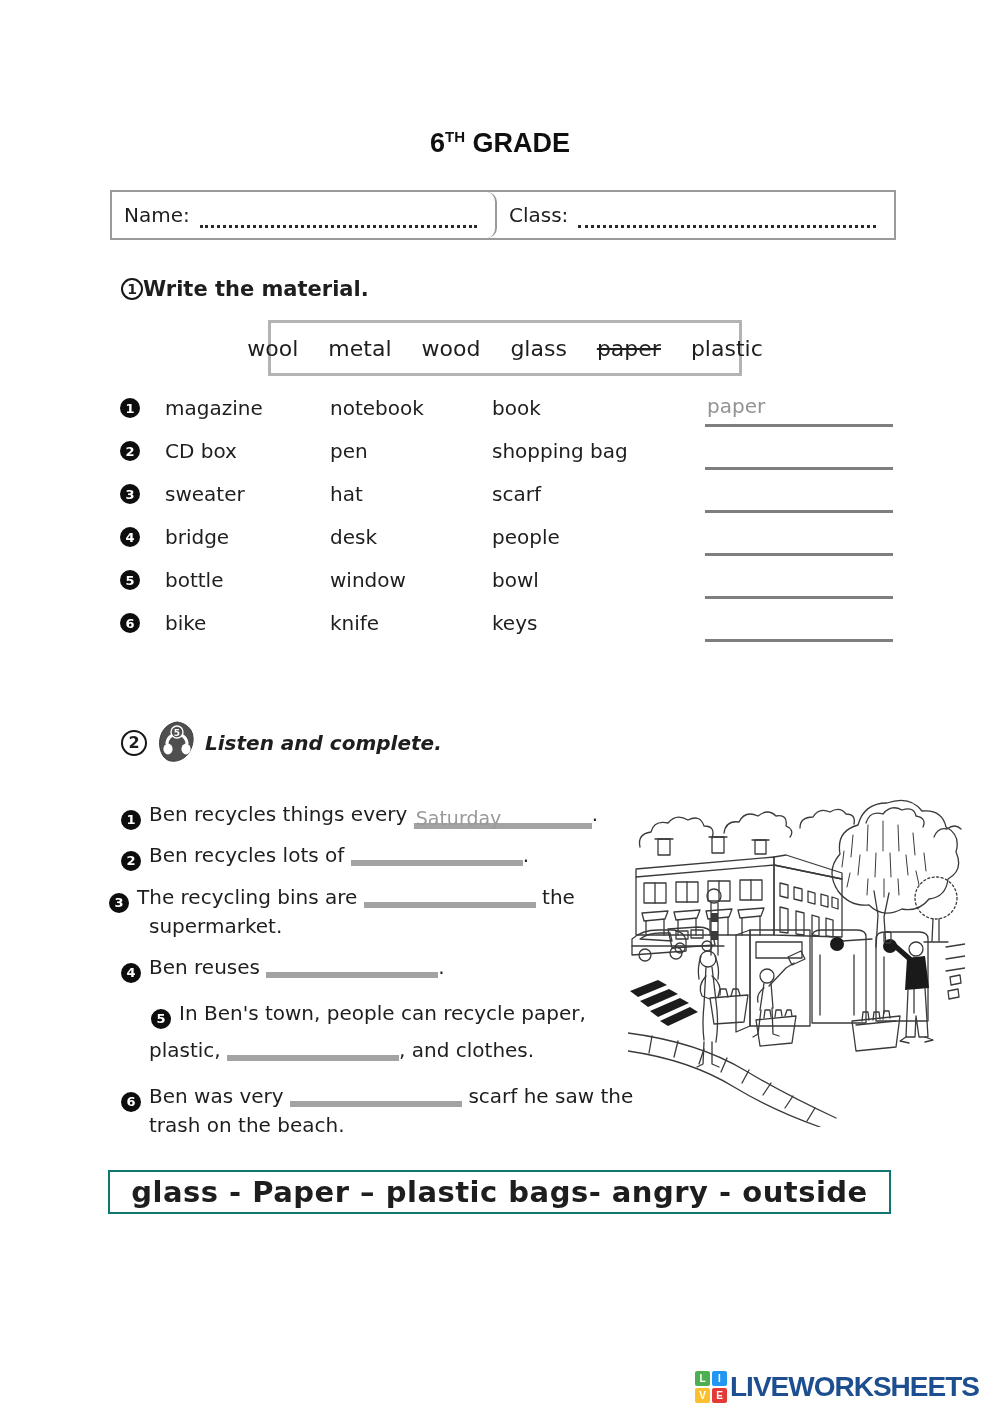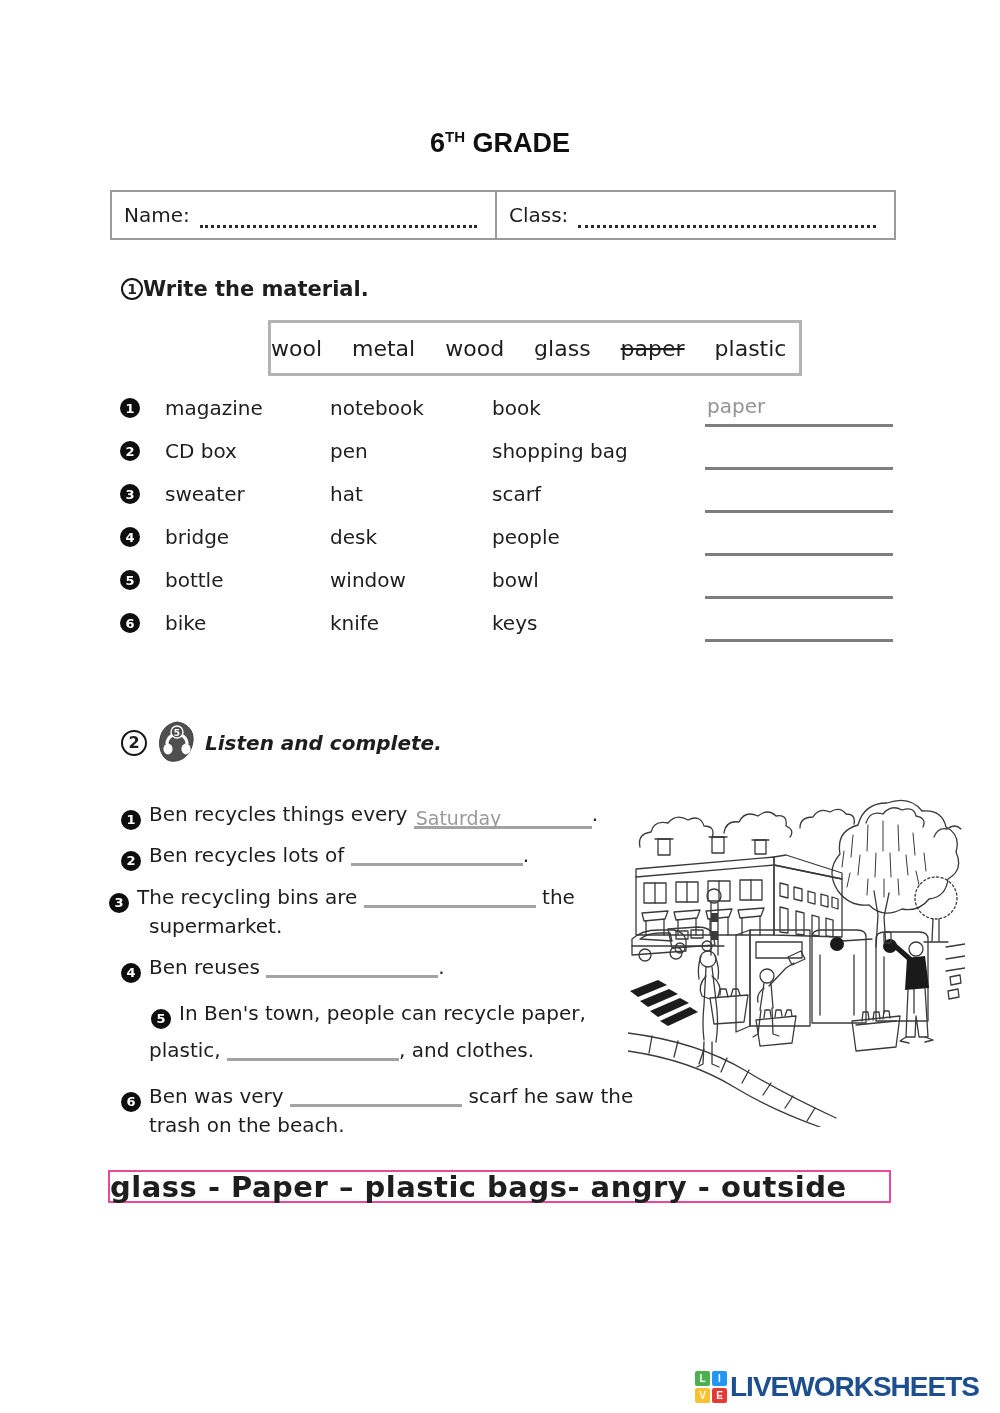--- a/index.html
+++ b/index.html
@@ -7,58 +7,58 @@
         font-family:"DejaVu Sans",sans-serif;color:#1e1e1e;}
 
   
   .title{position:absolute;top:121px;left:0;width:100%;text-align:center;
          font-family:"Liberation Sans",sans-serif;font-weight:bold;font-size:27px;line-height:32px;color:#101010;}
   .title sup{font-size:15px;}
 
   
   .idbox{position:absolute;left:110px;top:190px;width:786px;height:50px;border:2px solid #9a9a9a;
          display:flex;box-sizing:border-box;}
-  .idbox .cell{display:flex;align-items:center;padding:0 12px;font-size:20px;}
+  .idbox .cell{display:flex;align-items:center;padding:0 12px;font-size:20px;border-radius:10px;}
   .idbox .cell.name{width:385px;border-right:2px solid #9a9a9a;box-sizing:border-box;}
   .idbox .cell.class{flex:1;}
   .dotline{flex:1;border-bottom:3px dotted #2a2a2a;height:24px;margin:0 6px 2px 10px;}
 
   
   .circ-o{display:inline-flex;width:22px;height:22px;border:2px solid #161616;border-radius:50%;
           align-items:center;justify-content:center;font-size:14px;font-weight:bold;box-sizing:border-box;
           background:#fff;flex:none;}
   .circ-f{display:inline-flex;width:20px;height:20px;background:#0d0d0d;color:#fff;border-radius:50%;
           align-items:center;justify-content:center;font-size:13px;font-weight:bold;flex:none;}
 
   
   .ex1-head{position:absolute;left:121px;top:277px;font-size:21px;font-weight:bold;
             display:flex;align-items:center;}
-  .wordbank{position:absolute;left:268px;top:320px;width:534px;height:56px;border:3px solid #b3b3b3;
-            display:flex;align-items:center;gap:30px;font-size:22px;box-sizing:border-box;}
+  .wordbank{position:absolute;left:268px;top:320px;width:474px;height:56px;border:3px solid #b3b3b3;
+            display:flex;align-items:center;justify-content:center;gap:30px;font-size:22px;box-sizing:border-box;}
   .struck{text-decoration:line-through;}
   .rows{position:absolute;left:120px;top:386px;width:773px;}
   .row{display:grid;grid-template-columns:45px 165px 162px 213px 188px;height:43px;
        align-items:center;font-size:20px;}
   .row .ansline{align-self:end;height:38px;line-height:40px;border-bottom:3px solid #7e7e7e;
                 color:#939393;padding-left:2px;margin-bottom:3px;}
 
   
   .ex2-head{position:absolute;left:121px;top:720px;display:flex;align-items:center;font-size:20px;}
   .ex2-head .circ-o{width:26px;height:26px;font-size:16px;margin-right:10px;}
   .ex2-head .bold{font-weight:bold;font-style:italic;}
   .ex2-head .icon{margin-right:8px;flex:none;}
 
   .sent{position:absolute;font-size:20px;white-space:nowrap;}
   .sent .circ-f{vertical-align:-3px;margin-right:8px;}
-  .blank{display:inline-block;border-bottom:3px solid #a3a3a3;height:21px;vertical-align:-4px;
+  .blank{display:inline-block;border-bottom:6px solid #a3a3a3;height:21px;vertical-align:-4px;
          color:#9a9a9a;font-size:19px;line-height:21px;padding-left:2px;box-sizing:border-box;}
 
   
-  .bottombox{position:absolute;left:108px;top:1170px;width:783px;height:33px;border:2px solid #ec4899;
-             display:flex;align-items:center;justify-content:flex-start;font-size:29px;font-weight:bold;
+  .bottombox{position:absolute;left:108px;top:1170px;width:783px;height:44px;border:2px solid #0f766e;
+             display:flex;align-items:center;justify-content:center;font-size:29px;font-weight:bold;
              box-sizing:border-box;letter-spacing:.5px;}
 
   
   .footer{position:absolute;left:695px;top:1371px;display:flex;align-items:center;gap:3px;cursor:pointer;}
   .tiles{display:grid;grid-template-columns:15px 15px;grid-auto-rows:15px;gap:2px;}
   .tile{display:flex;align-items:center;justify-content:center;color:#fff;font-size:10px;font-weight:bold;
         font-family:"Liberation Sans",sans-serif;border-radius:2px;}
   .brand{font-family:"Liberation Sans",sans-serif;font-weight:bold;font-size:28px;color:#1d4e8f;letter-spacing:-1px;}
 
   .illus{position:absolute;left:628px;top:795px;}

